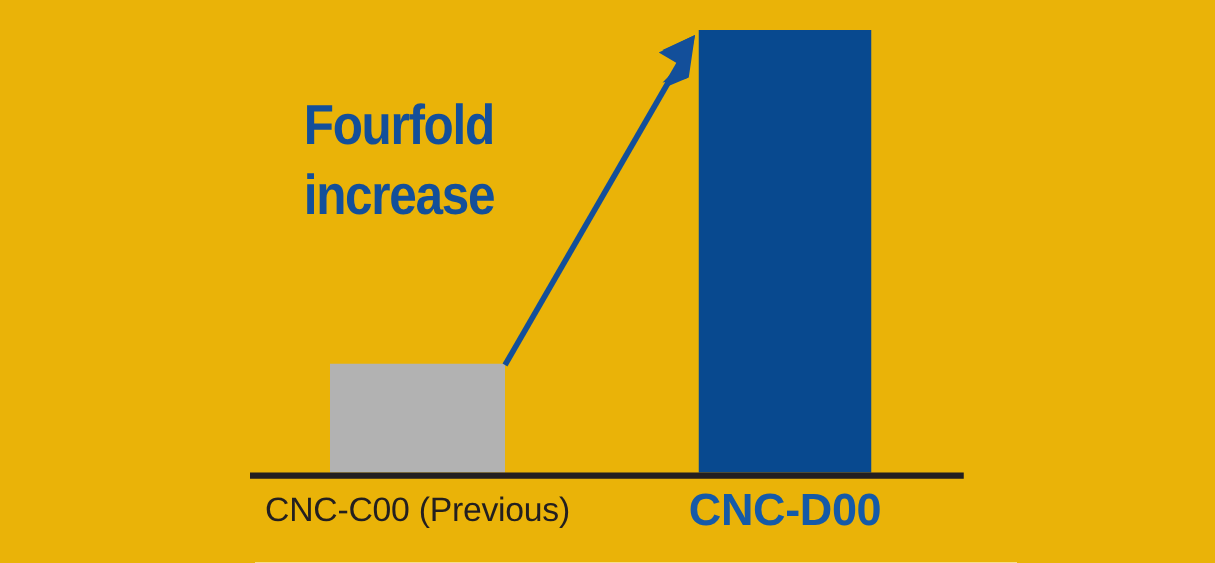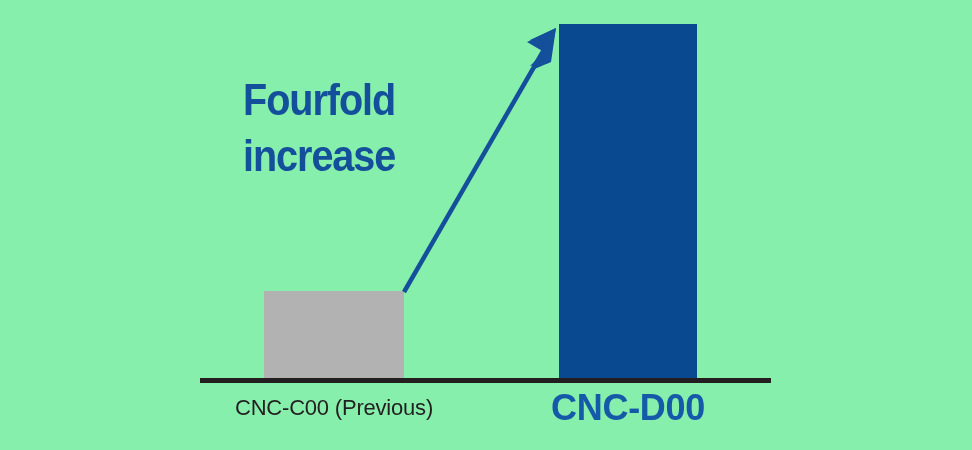--- a/index.html
+++ b/index.html
@@ -7,21 +7,21 @@
     padding: 0;
     background: #ffffff;
   }
   body {
     font-family: "Liberation Sans", sans-serif;
   }
   #chart-root {
     position: relative;
     width: 972px;
     height: 450px;
-    background: #86efac;
+    background: #eab308;
     overflow: hidden;
   }
 
   
   .bar {
     position: absolute;
     bottom: 72px;              
   }
   #bar-previous {
     left: 264px;
@@ -50,21 +50,21 @@
   .cat-label {
     position: absolute;
     top: 392px;
     text-align: center;
     white-space: nowrap;
     line-height: 32px;
   }
   #label-previous {
     left: 194px;
     width: 280px;
-    font-size: 22px;
+    font-size: 27px;
     font-weight: 400;
     color: #231f20;
     letter-spacing: -0.2px;
   }
   #label-current {
     left: 508px;
     width: 240px;
     font-size: 36px;
     font-weight: 700;
     color: #155aa8;

